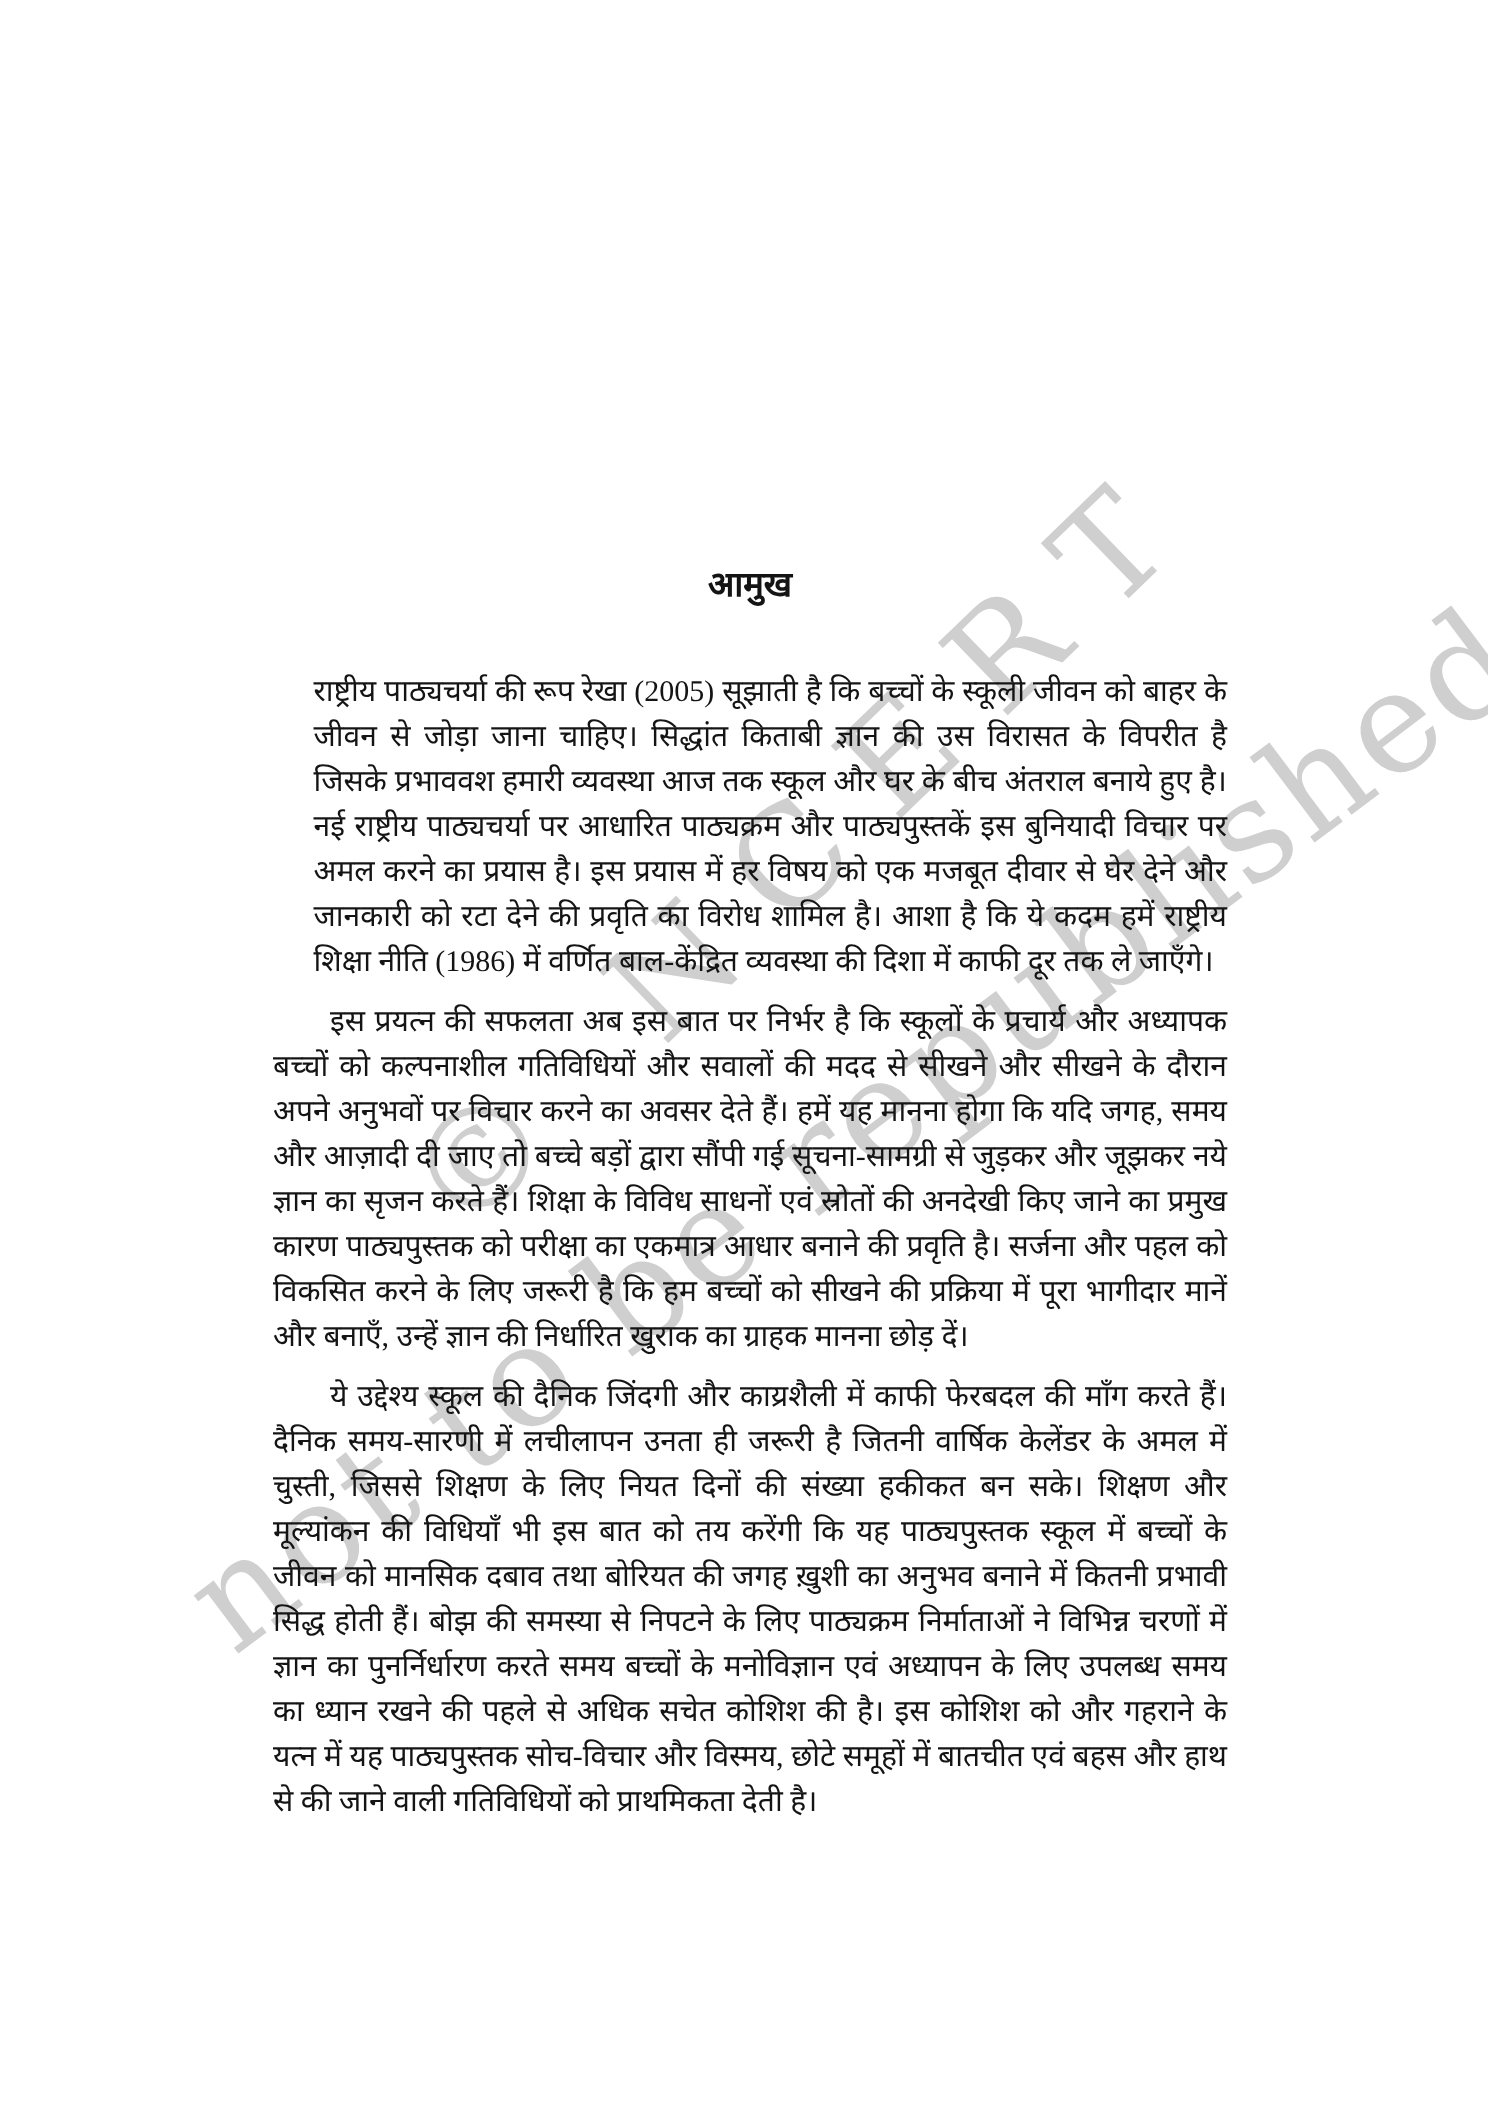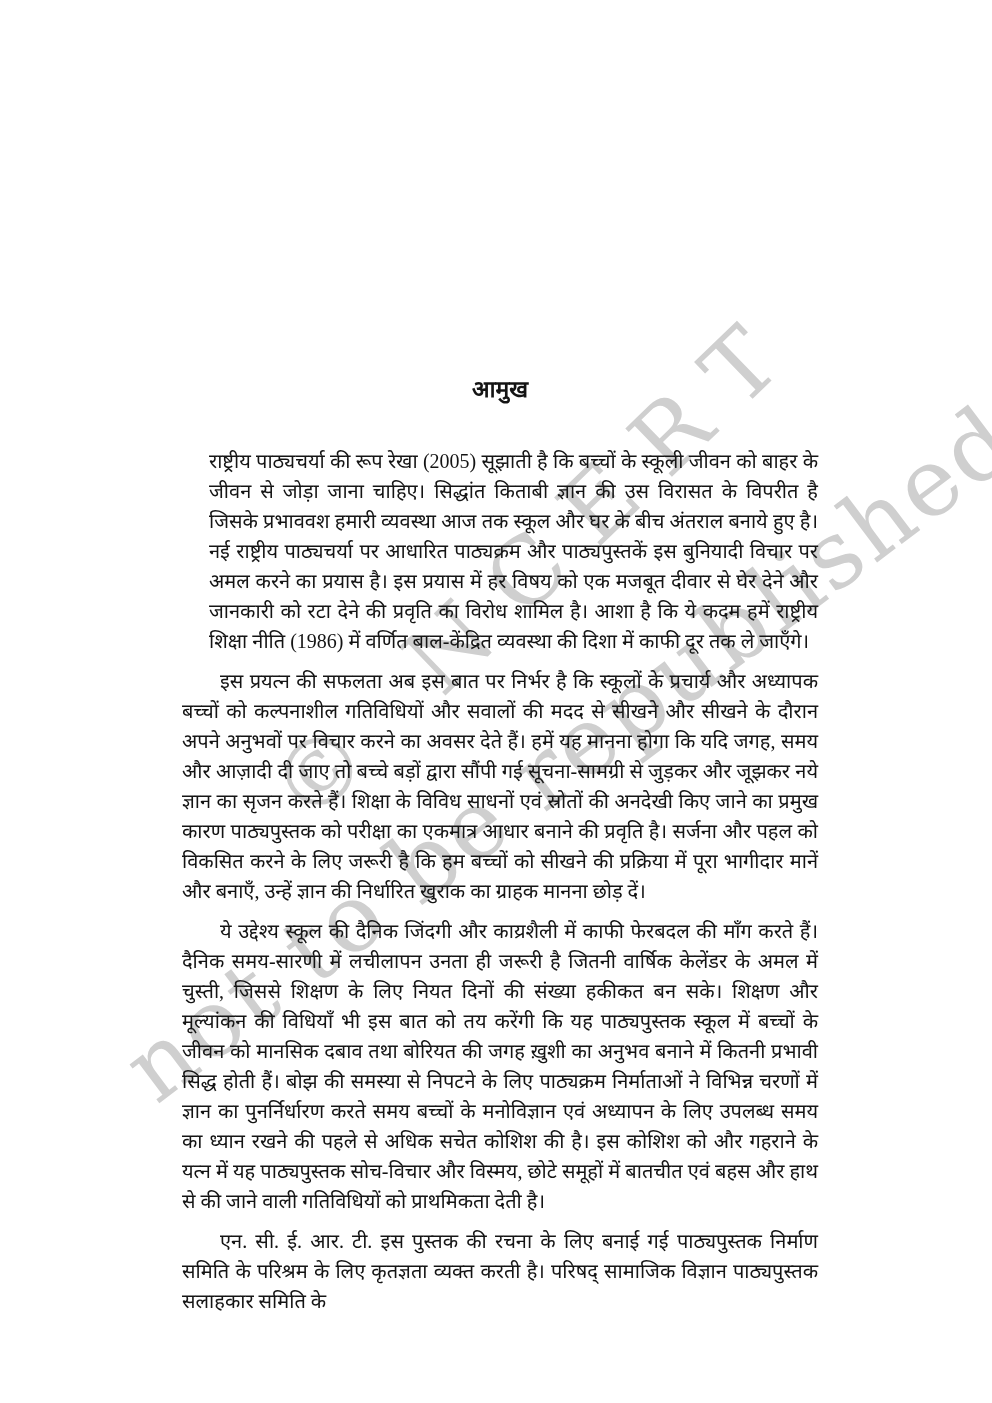--- a/index.html
+++ b/index.html
@@ -77,17 +77,16 @@
   <div class="content">
 
     <h1 class="doc-title">आमुख</h1>
 
     <p class="para no-indent">राष्ट्रीय पाठ्यचर्या की रूप रेखा (2005) सूझाती है कि बच्चों के स्कूली जीवन को बाहर के जीवन से जोड़ा जाना चाहिए। सिद्धांत किताबी ज्ञान की उस विरासत के विपरीत है जिसके प्रभाववश हमारी व्यवस्था आज तक स्कूल और घर के बीच अंतराल बनाये हुए है। नई राष्ट्रीय पाठ्यचर्या पर आधारित पाठ्यक्रम और पाठ्यपुस्तकें इस बुनियादी विचार पर अमल करने का प्रयास है। इस प्रयास में हर विषय को एक मजबूत दीवार से घेर देने और जानकारी को रटा देने की प्रवृति का विरोध शामिल है। आशा है कि ये कदम हमें राष्ट्रीय शिक्षा नीति (1986) में वर्णित बाल-केंद्रित व्यवस्था की दिशा में काफी दूर तक ले जाएँगे।</p>
 
     <p class="para">इस प्रयत्न की सफलता अब इस बात पर निर्भर है कि स्कूलों के प्रचार्य और अध्यापक बच्चों को कल्पनाशील गतिविधियों और सवालों की मदद से सीखने और सीखने के दौरान अपने अनुभवों पर विचार करने का अवसर देते हैं। हमें यह मानना होगा कि यदि जगह, समय और आज़ादी दी जाए तो बच्चे बड़ों द्वारा सौंपी गई सूचना-सामग्री से जुड़कर और जूझकर नये ज्ञान का सृजन करते हैं। शिक्षा के विविध साधनों एवं स्रोतों की अनदेखी किए जाने का प्रमुख कारण पाठ्यपुस्तक को परीक्षा का एकमात्र आधार बनाने की प्रवृति है। सर्जना और पहल को विकसित करने के लिए जरूरी है कि हम बच्चों को सीखने की प्रक्रिया में पूरा भागीदार मानें और बनाएँ, उन्हें ज्ञान की निर्धारित खुराक का ग्राहक मानना छोड़ दें।</p>
 
     <p class="para">ये उद्देश्य स्कूल की दैनिक जिंदगी और काय्रशैली में काफी फेरबदल की माँग करते हैं। दैनिक समय-सारणी में लचीलापन उनता ही जरूरी है जितनी वार्षिक केलेंडर के अमल में चुस्ती, जिससे शिक्षण के लिए नियत दिनों की संख्या हकीकत बन सके। शिक्षण और मूल्यांकन की विधियाँ भी इस बात को तय करेंगी कि यह पाठ्यपुस्तक स्कूल में बच्चों के जीवन को मानसिक दबाव तथा बोरियत की जगह ख़ुशी का अनुभव बनाने में कितनी प्रभावी सिद्ध होती हैं। बोझ की समस्या से निपटने के लिए पाठ्यक्रम निर्माताओं ने विभिन्न चरणों में ज्ञान का पुनर्निर्धारण करते समय बच्चों के मनोविज्ञान एवं अध्यापन के लिए उपलब्ध समय का ध्यान रखने की पहले से अधिक सचेत कोशिश की है। इस कोशिश को और गहराने के यत्न में यह पाठ्यपुस्तक सोच-विचार और विस्मय, छोटे समूहों में बातचीत एवं बहस और हाथ से की जाने वाली गतिविधियों को प्राथमिकता देती है।</p>
 
-    <p class="para">एन. सी. ई. आर. टी. इस पुस्तक की रचना के लिए बनाई गई पाठ्यपुस्तक निर्माण समिति के परिश्रम के लिए कृतज्ञता व्यक्त करती है। परिषद् सामाजिक विज्ञान पाठ्यपुस्तक सलाहकार समिति के</p>
 
   </div>
 
 </div>
 
 </body></html>

